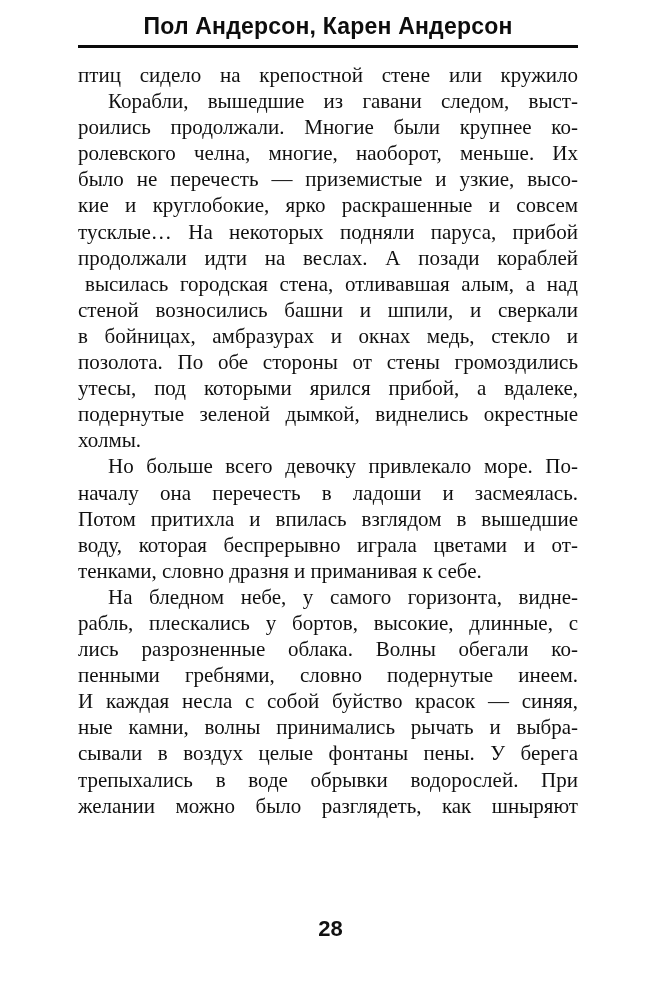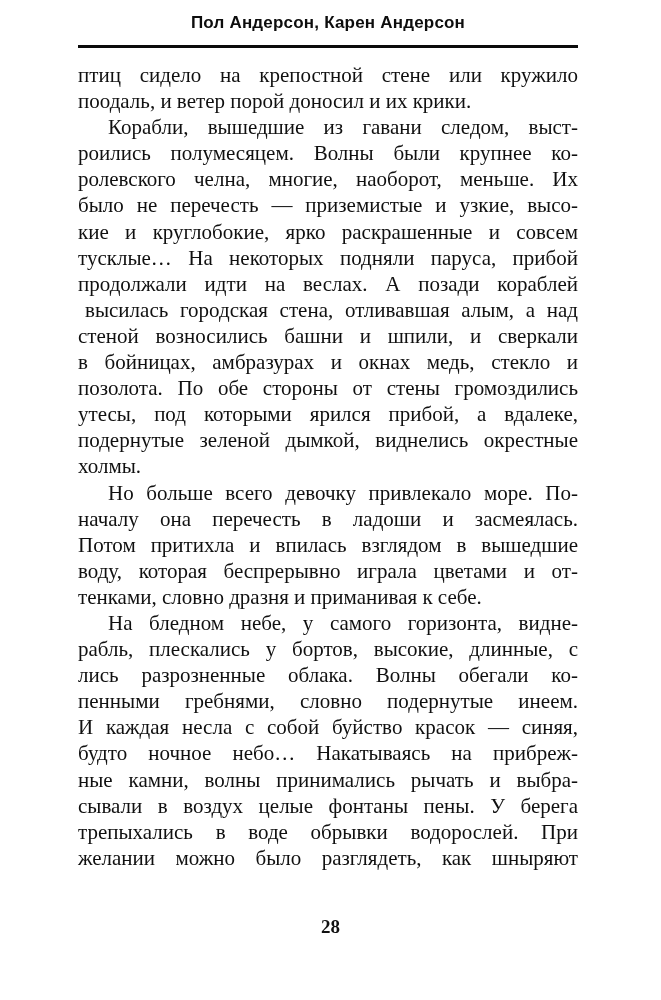--- a/index.html
+++ b/index.html
@@ -19,21 +19,21 @@
 
   
   .running-head {
     position: absolute;
     left: 78px;
     right: 83px;
     top: 14px;
     text-align: center;
     font-family: "Liberation Sans", sans-serif;
     font-weight: 700;
-    font-size: 17px;
+    font-size: 23px;
     letter-spacing: 0.2px;
     color: #0d0d0d;
     line-height: 1.05;
     white-space: nowrap;
   }
 
   .head-rule {
     position: absolute;
     left: 78px;
     top: 45px;
@@ -89,40 +89,39 @@
     text-indent: 7px;
   }
 
   
   .folio {
     position: absolute;
     left: 0;
     right: 0;
     top: 916px;
     text-align: center;
-    font-family: Liberation Serif, serif;
+    font-family: Liberation Sans, sans-serif;
     font-weight: 700;
-    font-size: 19px;
+    font-size: 22px;
     color: #111111;
   }
 </style>
 </head>
 <body>
 
 <div class="page">
 
   <div class="running-head">Пол Андерсон, Карен Андерсон</div>
 
   <div class="head-rule"></div>
 
   <div class="text-block" id="text-block">
       <div class="line j">птиц сидело на крепостной стене или кружило</div>
-      <div class="line last">поодаль, и ветер порой доносил и их крики.</div>
       <div class="line j indent">Корабли, вышедшие из гавани следом, выст-</div>
-      <div class="line j">роились полумесяцем. Волны были крупнее ко-</div>
+      <div class="line j">роились продолжали. Многие были крупнее ко-</div>
       <div class="line j">ролевского челна, многие, наоборот, меньше. Их</div>
       <div class="line j">было не перечесть — приземистые и узкие, высо-</div>
       <div class="line j">кие и круглобокие, ярко раскрашенные и совсем</div>
       <div class="line j">тусклые… На некоторых подняли паруса, прибой</div>
       <div class="line j">продолжали идти на веслах. А позади кораблей</div>
       <div class="line j hang">высилась городская стена, отливавшая алым, а над</div>
       <div class="line j">стеной возносились башни и шпили, и сверкали</div>
       <div class="line j">в бойницах, амбразурах и окнах медь, стекло и</div>
       <div class="line j">позолота. По обе стороны от стены громоздились</div>
       <div class="line j">утесы, под которыми ярился прибой, а вдалеке,</div>
@@ -131,21 +130,20 @@
       <div class="line j indent">Но больше всего девочку привлекало море. По-</div>
       <div class="line j">началу она перечесть в ладоши и засмеялась.</div>
       <div class="line j">Потом притихла и впилась взглядом в вышедшие</div>
       <div class="line j">воду, которая беспрерывно играла цветами и от-</div>
       <div class="line last">тенками, словно дразня и приманивая к себе.</div>
       <div class="line j indent">На бледном небе, у самого горизонта, видне-</div>
       <div class="line j">рабль, плескались у бортов, высокие, длинные, с</div>
       <div class="line j">лись разрозненные облака. Волны обегали ко-</div>
       <div class="line j">пенными гребнями, словно подернутые инеем.</div>
       <div class="line j">И каждая несла с собой буйство красок — синяя,</div>
-      <div class="line j">будто ночное небо… Накатываясь на прибреж-</div>
       <div class="line j">ные камни, волны принимались рычать и выбра-</div>
       <div class="line j">сывали в воздух целые фонтаны пены. У берега</div>
       <div class="line j">трепыхались в воде обрывки водорослей. При</div>
       <div class="line j">желании можно было разглядеть, как шныряют</div>
     </div>
 
   <div class="folio">28</div>
 
 </div>
 

